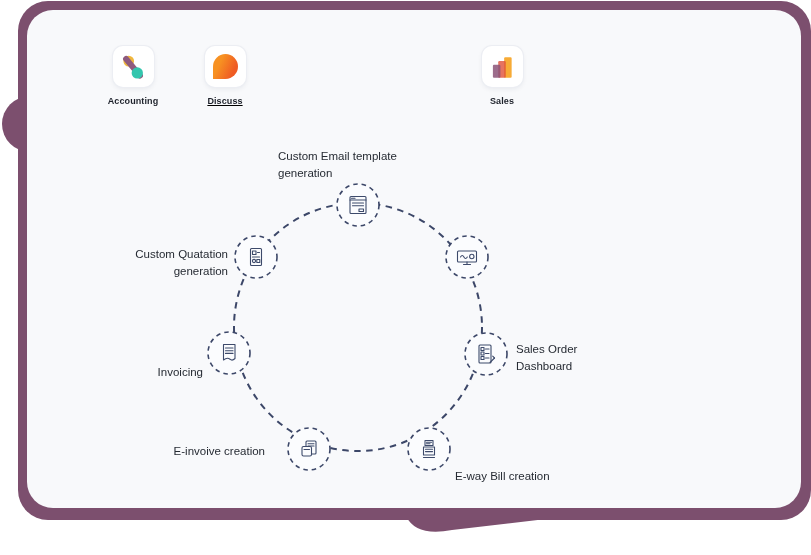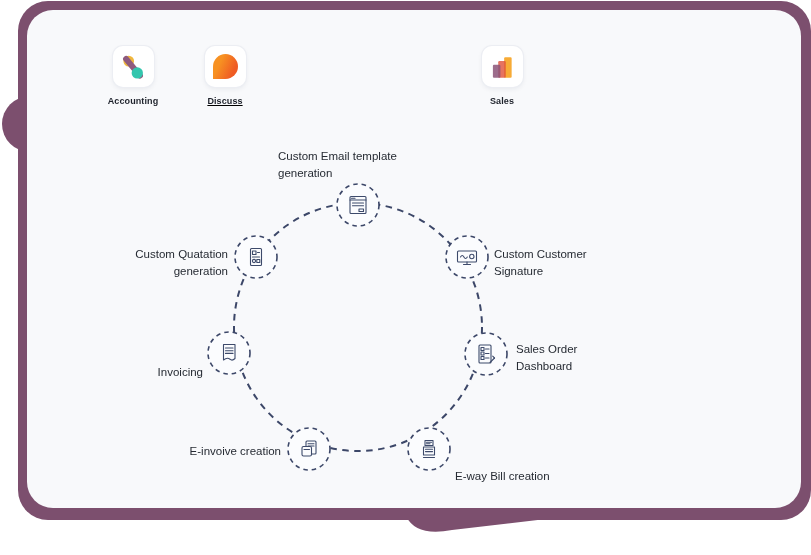--- a/index.html
+++ b/index.html
@@ -142,35 +142,31 @@
       <line x1="8.5" y1="12" x2="15.5" y2="12"></line>
       <circle cx="10" cy="16" r="1.6"></circle>
       <rect x="12.8" y="14.5" width="3" height="3"></rect>
     </svg>
 
     <div class="flow-label ta-c" style="left:251px;top:138px;width:160px;">
       <span>Custom Email template</span>
       <span>generation</span>
     </div>
 
-    <div class="flow-label" style="left:467px;top:236px;">
-      <span>Custom Customer</span>
-      <span>Signature</span>
-    </div>
 
     <div class="flow-label" style="left:489px;top:331px;">
       <span>Sales Order</span>
       <span>Dashboard</span>
     </div>
 
     <div class="flow-label" style="left:428px;top:458px;">
       <span>E-way Bill creation</span>
     </div>
 
-    <div class="flow-label ta-r" style="right:520px;top:433px;">
+    <div class="flow-label ta-r" style="right:536px;top:433px;">
       <span>E-invoive creation</span>
     </div>
 
     <div class="flow-label ta-r" style="right:598px;top:354px;">
       <span>Invoicing</span>
     </div>
 
     <div class="flow-label ta-r" style="right:573px;top:236px;">
       <span>Custom Quatation</span>
       <span>generation</span>

